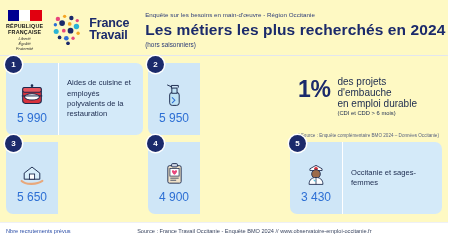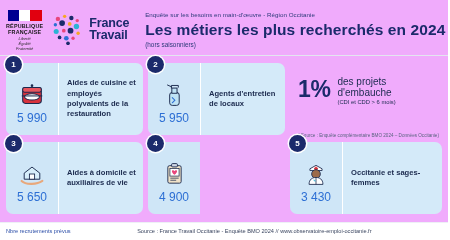--- a/index.html
+++ b/index.html
@@ -11,21 +11,21 @@
     height: 238px;
     overflow: hidden;
     background: #ffffff;
     font-family: "Liberation Sans", sans-serif;
     color: #1b1b35;
   }
   .page {
     position: relative;
     width: 448px;
     height: 238px;
-    background: #f0abfc;
+    background: #fef9c3;
     box-sizing: border-box;
   }
 
   
   .header {
     position: relative;
     height: 56px;
     display: flex;
     align-items: flex-start;
     padding: 5px 0 0 0;
@@ -160,21 +160,20 @@
   }
   .card-body-pane {
     flex: 1;
     background: #d4eaf9;
     border-radius: 0 7px 7px 0;
     border-left: 1.5px solid #ffffff;
     display: flex;
     align-items: center;
     padding: 4px 7px 4px 8px;
     box-sizing: border-box;
-    font-weight: bold;
   }
   .card-label {
     font-size: 7.6px;
     line-height: 10.4px;
     color: #1b2a4e;
   }
   .badge {
     position: absolute;
     top: -7px;
     left: -1px;
@@ -367,48 +366,43 @@
           <svg viewBox="0 0 30 30" width="26" height="28" aria-hidden="true">
             <rect x="10" y="12" width="11" height="15" rx="3" fill="#bfe3f5" stroke="#1b2a4e" stroke-width="1.1"></rect>
             <rect x="12.5" y="7" width="6" height="6" fill="#bfe3f5" stroke="#1b2a4e" stroke-width="1.1"></rect>
             <path d="M12 7 L12 4 L20 4 L20 6" fill="none" stroke="#1b2a4e" stroke-width="1.1" stroke-linecap="round"></path>
             <path d="M12 5.5 L7.5 3.5" stroke="#1b2a4e" stroke-width="1.1" stroke-linecap="round"></path>
             <path d="M13 18 l3 3 l-3 3" fill="none" stroke="#2d6fd4" stroke-width="1.2" stroke-linecap="round"></path>
           </svg>
         </div>
         <div class="card-value">5 950</div>
       </div>
-      <div class="card-body-pane">
-        <div class="card-label">Agents d'entretien de locaux</div>
-      </div>
     </div>
 
     <div class="stat">
       <div class="stat-number">1%</div>
       <div class="stat-text">
         <div class="stat-line">des projets d'embauche</div>
+        <div class="stat-line">en emploi durable</div>
         <div class="stat-sub">(CDI et CDD &gt; 6 mois)</div>
       </div>
       <div class="stat-source">( Source : Enquête complémentaire BMO 2024 –  Données Occitanie)</div>
     </div>
 
     <div class="card" style="grid-row:2;grid-column:1;">
       <div class="card-icon-pane">
         <div class="badge">3</div>
         <div class="card-icon">
           <svg viewBox="0 0 30 30" width="28" height="26" aria-hidden="true">
             <path d="M6 14 L15 7 L24 14 L24 21 L6 21 Z" fill="#d7eefb" stroke="#1b2a4e" stroke-width="1.1" stroke-linejoin="round"></path>
             <rect x="12" y="15" width="6" height="6" fill="#ffffff" stroke="#1b2a4e" stroke-width="1"></rect>
             <path d="M3 23 C7 27, 20 28, 27 23" fill="none" stroke="#e8a87c" stroke-width="2.4" stroke-linecap="round"></path>
           </svg>
         </div>
         <div class="card-value">5 650</div>
-      </div>
-      <div class="card-body-pane">
-        <div class="card-label">Aides à domicile et auxiliaires de vie</div>
       </div>
     </div>
 
     <div class="card" style="grid-row:2;grid-column:2;">
       <div class="card-icon-pane">
         <div class="badge">4</div>
         <div class="card-icon">
           <svg viewBox="0 0 30 30" width="25" height="28" aria-hidden="true">
             <rect x="7" y="5" width="16" height="21" rx="2" fill="#f0e2c8" stroke="#1b2a4e" stroke-width="1.1"></rect>
             <rect x="11.5" y="2.5" width="7" height="4" rx="1.2" fill="#cfd6e4" stroke="#1b2a4e" stroke-width="1.1"></rect>

